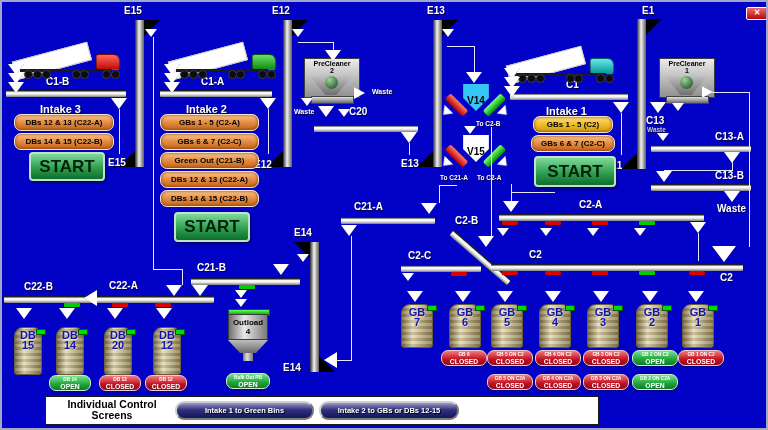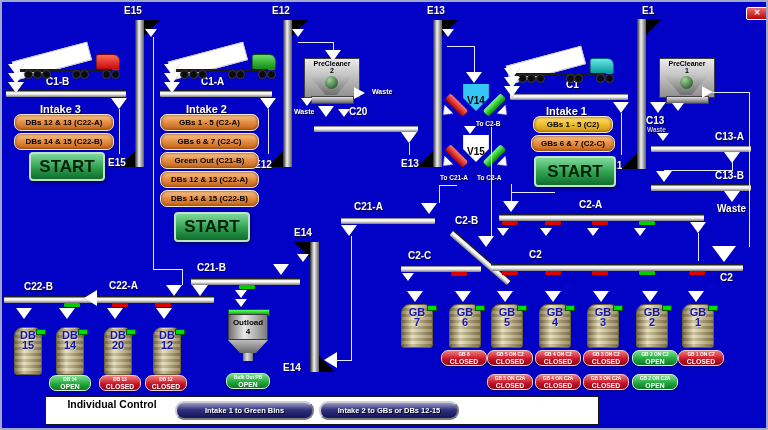--- a/index.html
+++ b/index.html
@@ -522,17 +522,18 @@
   <div class="ol-funnel" style="left:226px;top:338px"></div>
   <div class="ol-spout" style="left:241px;top:351px"></div>
   <div class="st open" style="left:224px;top:371px;width:44px">
     <div class="l1">Bulk Out PB</div>
       <div class="l2">OPEN</div>
     </div>
 
   <div class="footer-bar"></div>
   <div class="footer-title">
     <div>Individual Control</div>
+      <div>Screens</div>
     </div>
   <div class="fbtn" style="left:173px;top:399px;width:139px">Intake 1 to Green Bins</div>
   <div class="fbtn" style="left:317px;top:399px;width:140px">Intake 2 to GBs or DBs 12-15</div>
 
 </div>
 
 </body></html>

